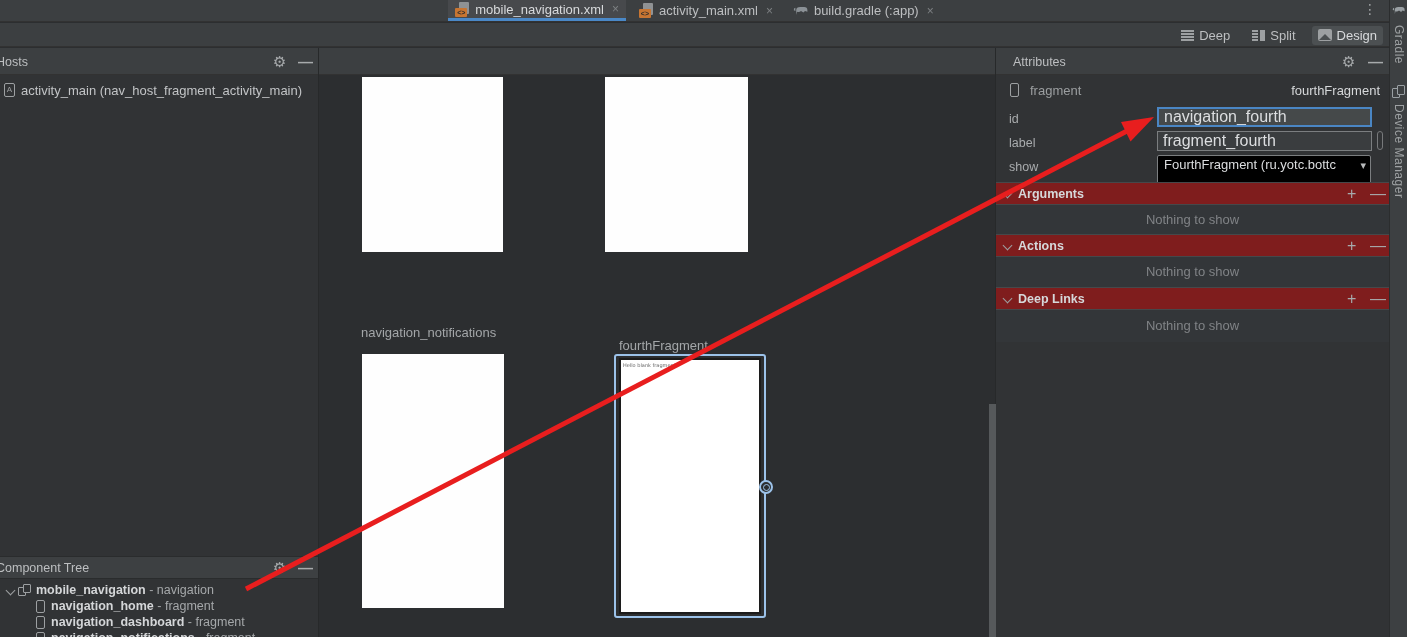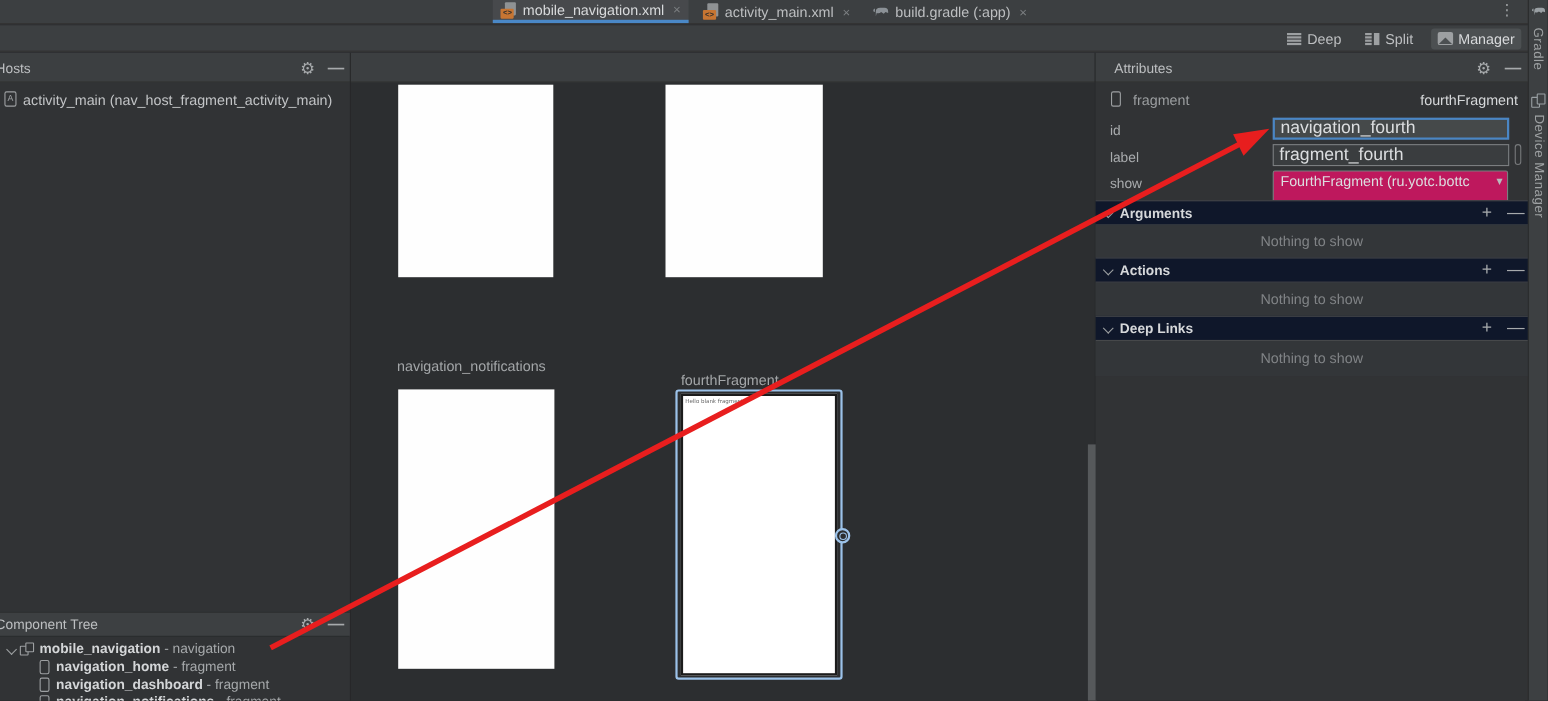--- a/index.html
+++ b/index.html
@@ -82,25 +82,25 @@
 
   
   .attr-panel { position:absolute; left:996px; top:75px; width:393px; bottom:0; background:#313335; font-size:12.5px; }
   .attr-row-component { position:absolute; left:0; top:7px; width:100%; height:18px; }
   .attr-comp-type { position:absolute; left:34px; top:1px; color:#9b9ea0; font-size:13px; }
   .attr-comp-id { position:absolute; right:9px; top:1px; color:#d6d8da; font-size:13px; }
   .attr-frag-icon { position:absolute; left:14px; top:1px; width:9px; height:14px; border:1.5px solid #9da0a2; border-radius:2px; }
   .fld-label { position:absolute; left:13px; color:#a9acae; }
   .fld-input { position:absolute; left:161px; width:215px; height:20px; background:#3a3d3f; border:1px solid #7b7e80; color:#dcdee0; font-size:16px; font-family:"Liberation Sans","DejaVu Sans",sans-serif; padding:0 5px; outline:none; }
   .fld-input.focused { border:2px solid #4a86c4; background:#45494a; }
-  .dropdown { position:absolute; left:161px; width:214px; height:32px; background:#be185d; border:1px solid #7b7e80; border-radius:2px; color:#dcdee0; font-size:13px; line-height:18px; padding:0 18px 0 6px; overflow:hidden; white-space:nowrap; }
+  .dropdown { position:absolute; left:161px; width:214px; height:32px; background:#000000; border:1px solid #7b7e80; border-radius:2px; color:#dcdee0; font-size:13px; line-height:18px; padding:0 18px 0 6px; overflow:hidden; white-space:nowrap; }
   .dropdown .arr { position:absolute; right:4px; top:0; color:#b8babc; font-size:11px; line-height:18px; }
   .scroll-pill { position:absolute; left:381px; top:56px; width:6px; height:19px; border:1px solid #77797b; border-radius:3px; }
 
-  .section-hdr { position:absolute; left:0; width:100%; height:23px; background:#0f172a; border-top:1px solid #46484a; border-bottom:1px solid #46484a; }
+  .section-hdr { position:absolute; left:0; width:100%; height:23px; background:#7f1d1d; border-top:1px solid #46484a; border-bottom:1px solid #46484a; }
   .section-hdr .t { position:absolute; left:22px; top:4px; font-weight:bold; color:#d6d8da; }
   .section-hdr .chev { position:absolute; left:8px; top:7px; }
   .section-hdr .pm { position:absolute; top:2px; font-size:16px; color:#a7aaac; }
   .section-empty { position:absolute; left:0; width:100%; background:#333639; color:#808386; font-size:13px; text-align:center; }
 
   
   .right-strip { position:absolute; right:0; top:0; width:18px; height:637px; background:#3d4042; border-left:1px solid #2b2d2e; }
   .vtext { position:absolute; left:2px; writing-mode:vertical-rl; font-size:12px; color:#9ea1a3; letter-spacing:0.5px; }
   .strip-icon { position:absolute; left:2px; }
 
@@ -160,21 +160,21 @@
               <i></i>
             </span>
             <span class="r"></span>
           </span>
         <span>Split</span>
       </div>
       <div class="viewmode selected">
         <span class="design-icon">
             <span class="mt"></span>
           </span>
-        <span>Manager</span>
+        <span>Design</span>
       </div>
     </div>
   </div>
 
   <div class="hdrrow">
 
     <span class="panel-hdr-title" style="left:-4px">Hosts</span>
     <span class="hdr-btn icon-gear" style="left:273px">⚙</span>
     <span class="hdr-btn icon-minus" style="left:298px">—</span>
 

